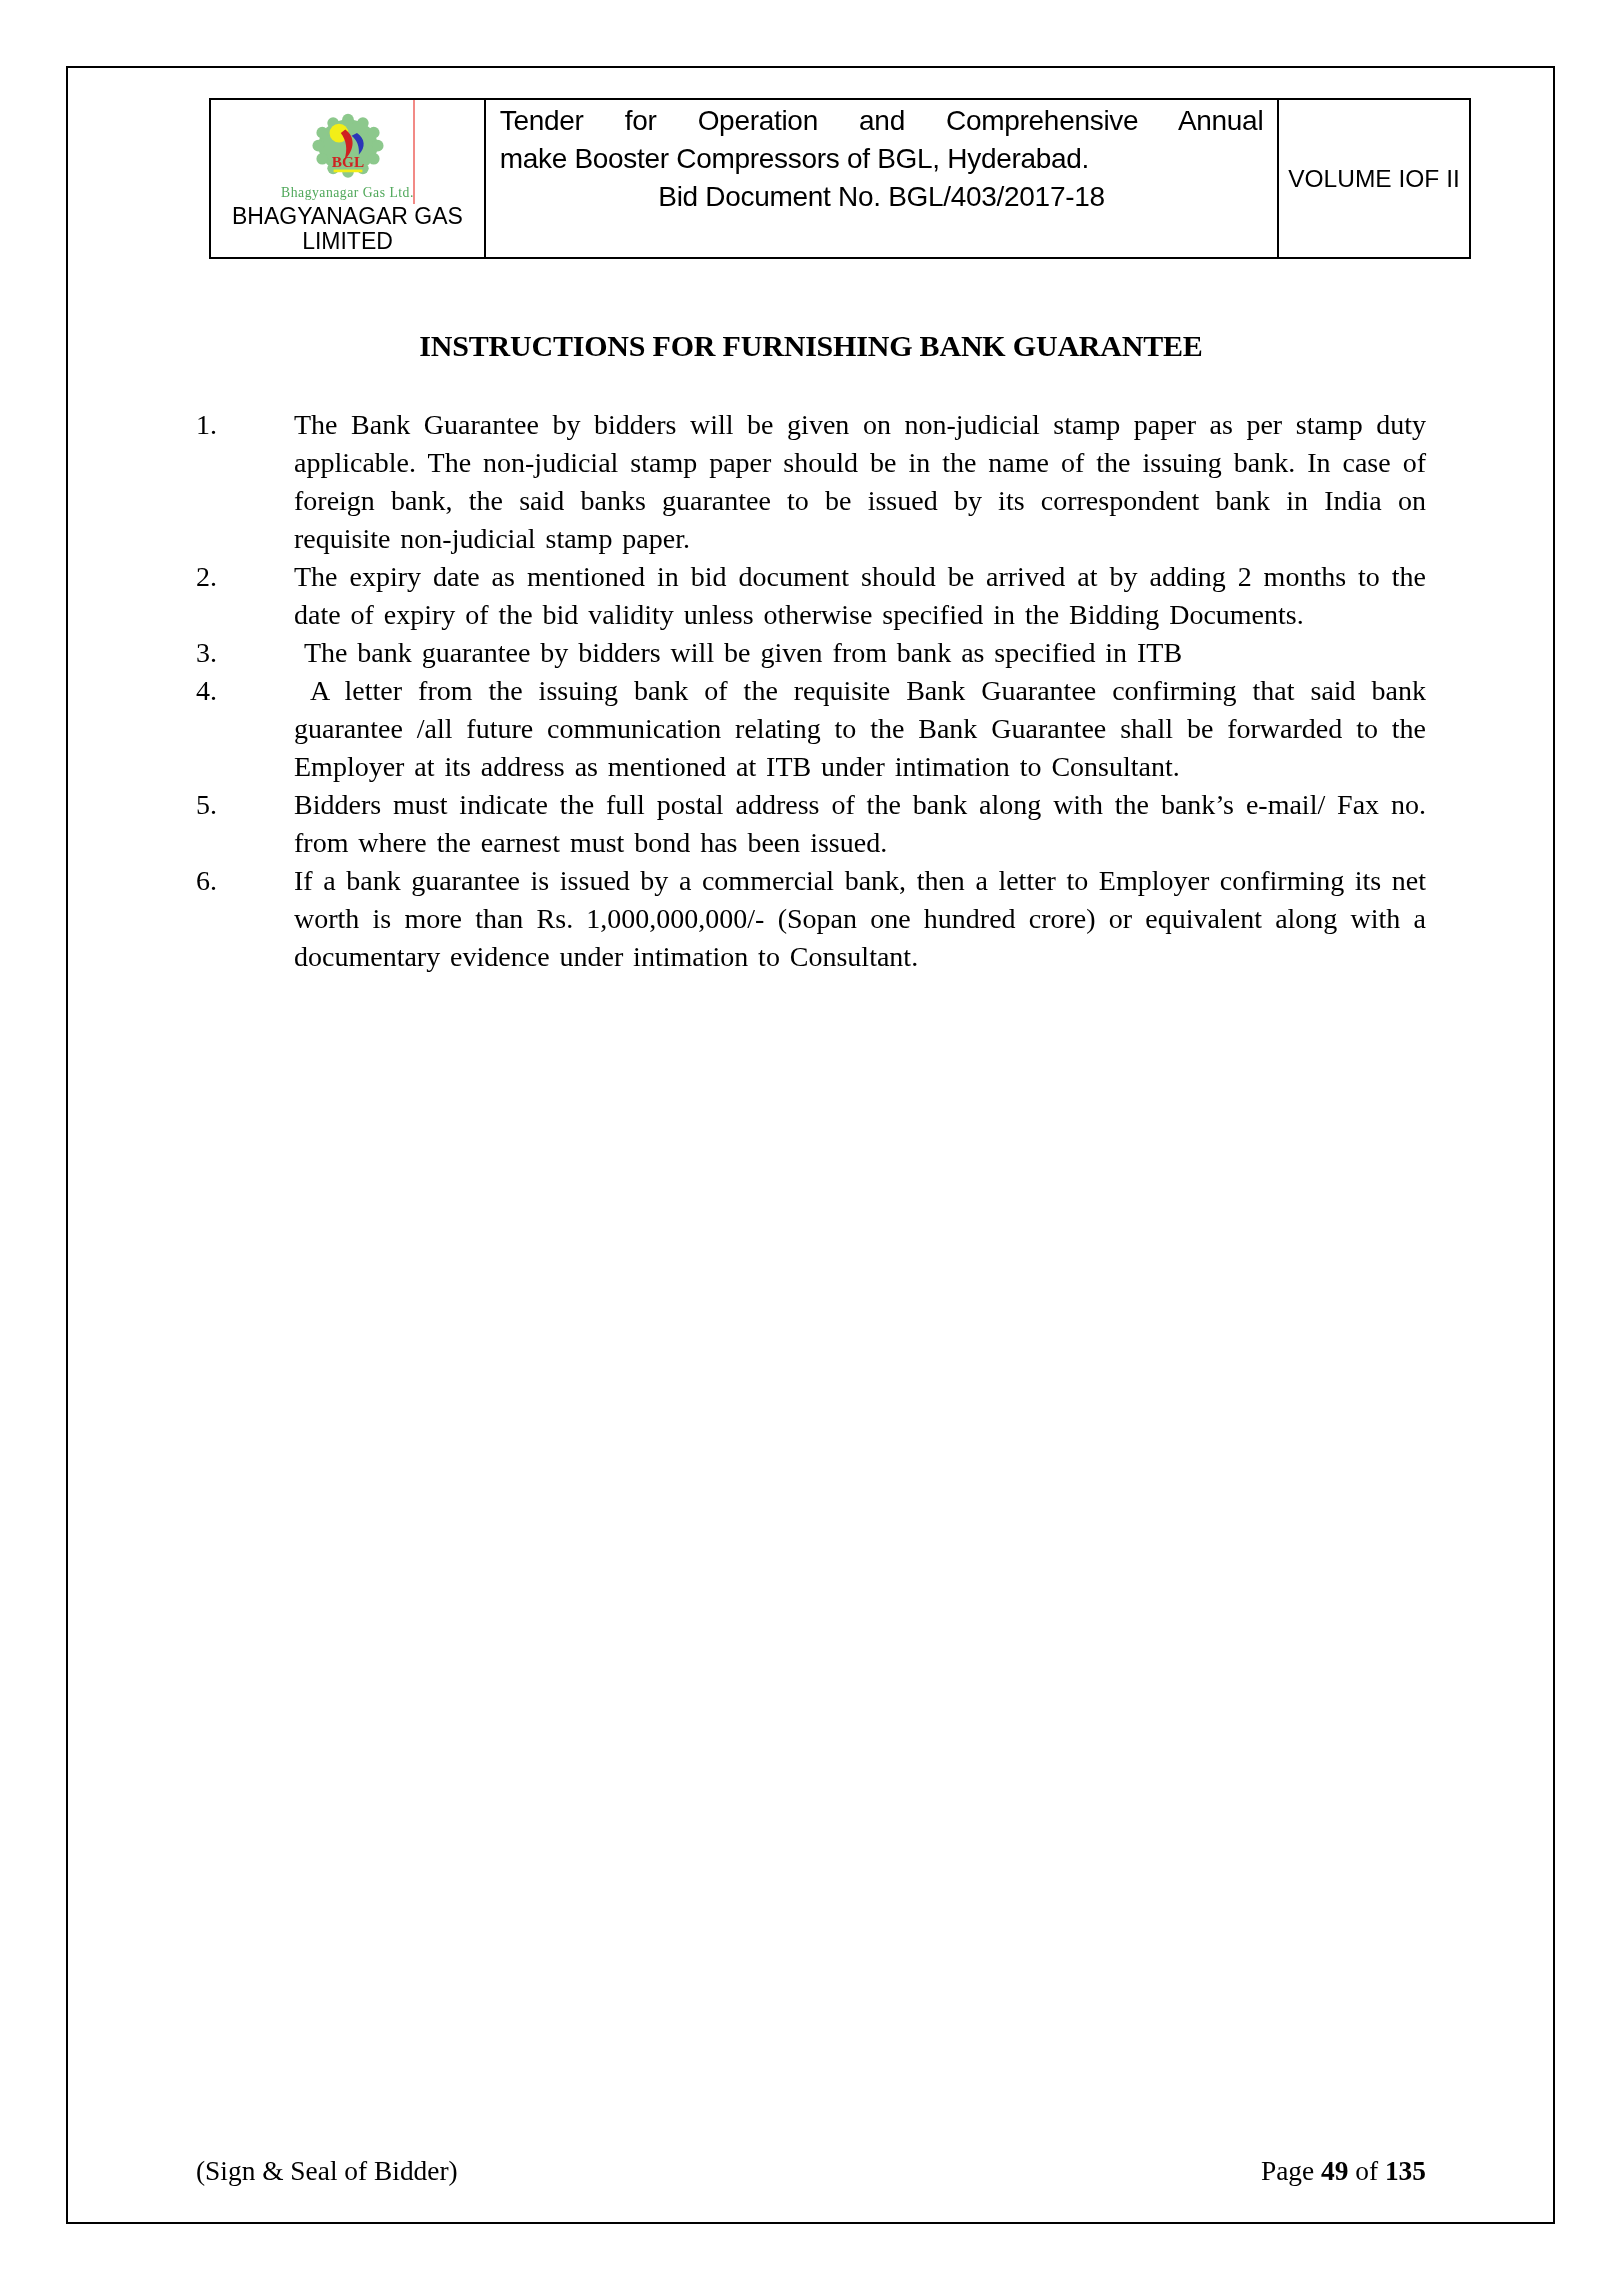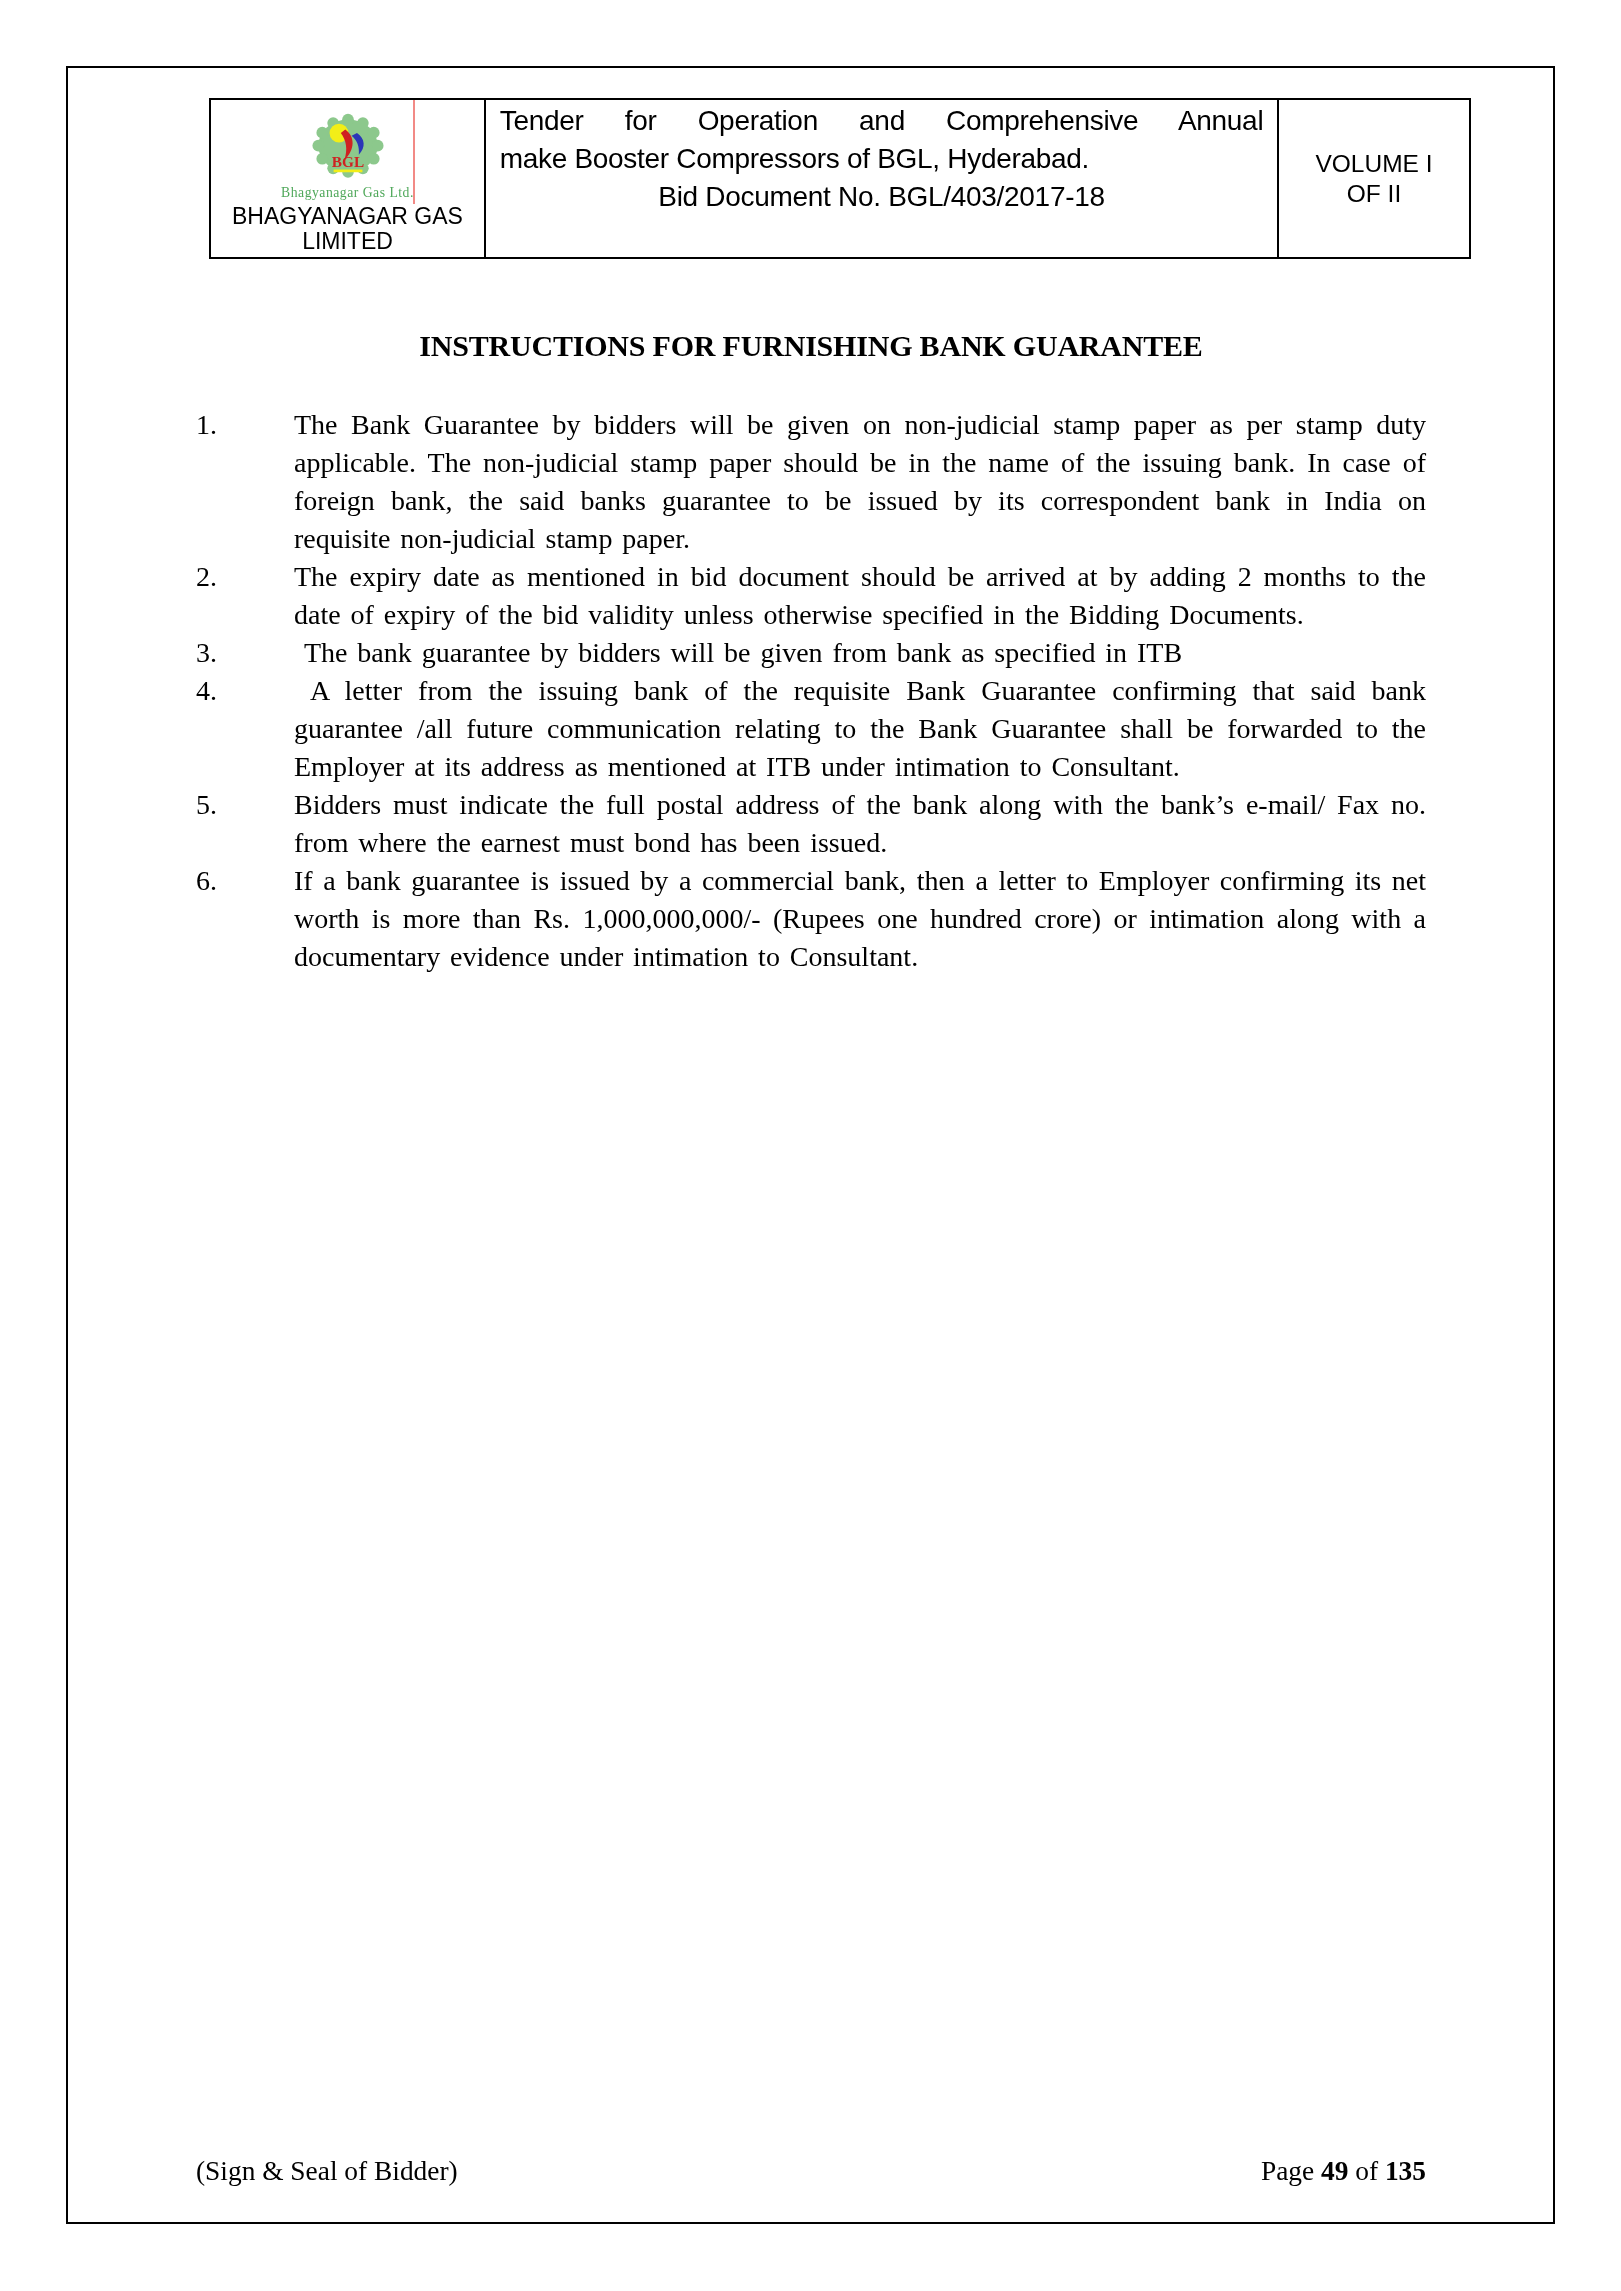--- a/index.html
+++ b/index.html
@@ -65,21 +65,21 @@
     font-size: 28px;
     line-height: 38px;
     letter-spacing: -0.3px;
   }
   .t-line { white-space: normal; }
   .t-just { text-align: justify; text-align-last: justify; }
   .t-bid  { text-align: center; }
   .volume-cell {
     width: 190px;
     display: flex;
-    flex-direction: column;
+    flex-direction: row;
     align-items: center;
     justify-content: center;
     font-family: "Liberation Sans", sans-serif;
     font-size: 24.5px;
     line-height: 30px;
   }
   
   .heading {
     position: absolute;
     left: 196px; top: 329px;
@@ -194,21 +194,21 @@
     <div class="item">
       <div class="num">4.</div>
       <div class="text">&nbsp;A letter from the issuing bank of the requisite Bank Guarantee confirming that said bank guarantee /all future communication relating to the Bank Guarantee shall be forwarded to the Employer at its address as mentioned at ITB under intimation to Consultant.</div>
     </div>
     <div class="item">
       <div class="num">5.</div>
       <div class="text">Bidders must indicate the full postal address of the bank along with the bank’s e-mail/ Fax no. from where the earnest must bond has been issued.</div>
     </div>
     <div class="item">
       <div class="num">6.</div>
-      <div class="text">If a bank guarantee is issued by a commercial bank, then a letter to Employer confirming its net worth is more than Rs. 1,000,000,000/- (Rupees one hundred crore) or intimation along with a documentary evidence under intimation to Consultant.</div>
+      <div class="text">If a bank guarantee is issued by a commercial bank, then a letter to Employer confirming its net worth is more than Rs. 1,000,000,000/- (Sopan one hundred crore) or equivalent along with a documentary evidence under intimation to Consultant.</div>
     </div>
   </div>
 
   <div class="footer">
     <span>(Sign &amp; Seal of Bidder)</span>
     <span class="pageinfo"><span>Page </span><b>49</b><span> of </span><b>135</b></span>
   </div>
 
 </div>
 

